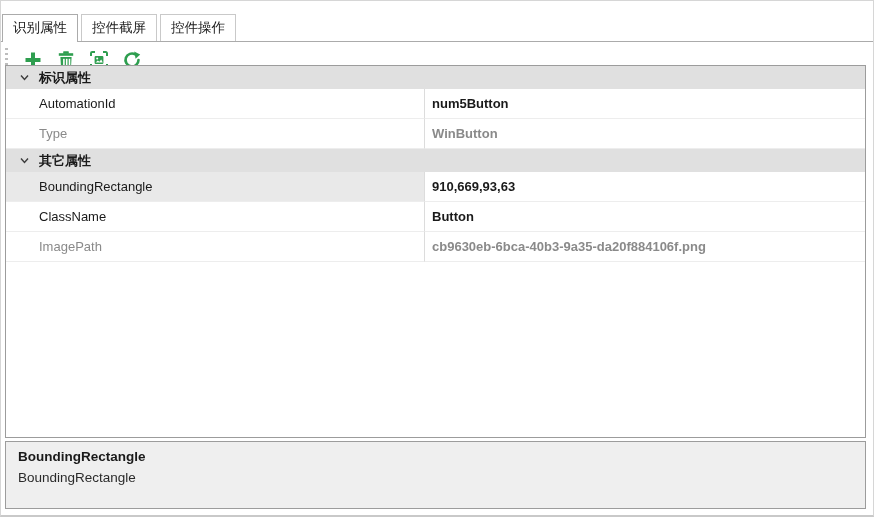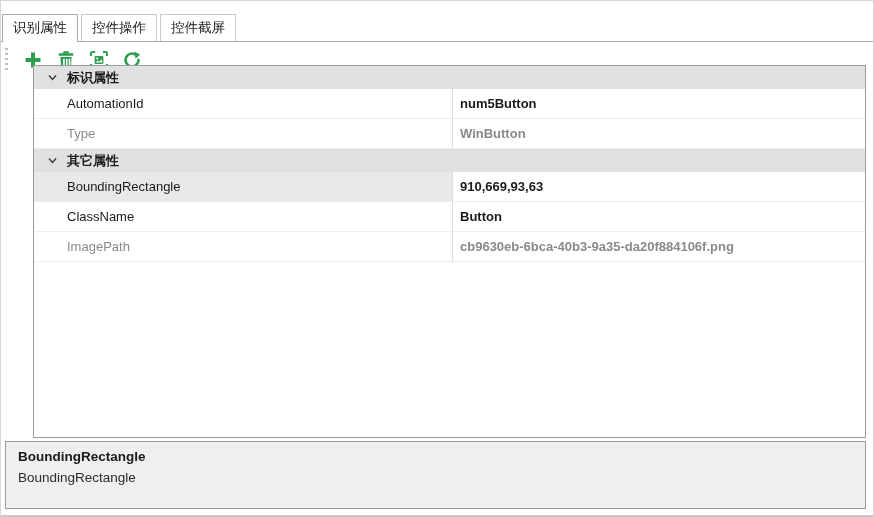--- a/index.html
+++ b/index.html
@@ -42,21 +42,21 @@
   }
   .tbtn {
     width:30px; height:28px; display:flex; align-items:center; justify-content:center;
     border:none; background:transparent; cursor:pointer; margin-right:3px;
   }
   .tbtn svg { display:block; }
 
   
   .grid {
     position:absolute; left:4px; right:7px; top:64px; height:373px;
-    border:1px solid #9c9c9c; background:#fff; overflow:hidden;margin-left:28px;
+    border:1px solid #9c9c9c; background:#fff; overflow:hidden;
   }
   .psection {
     height:23px; background:#e0e0e0; display:flex; align-items:center;
     padding-left:13px; cursor:default;
   }
   .chev { width:20px; display:flex; align-items:center; color:#3c3c3c; }
   .ptitle { font-weight:700; color:#1a1a1a; }
   .prow {
     height:30px; display:flex; align-items:stretch; background:#fff;
     cursor:default;
@@ -83,22 +83,22 @@
   .desc-title { font-weight:700; font-size:13.5px; margin-bottom:6px; }
   .desc-text { font-size:13.5px; color:#2b2b2b; }
 </style>
 </head>
 <body>
 
 <div class="window">
 
   <div class="tabbar">
     <div class="tab active">识别属性</div>
+    <div class="tab">控件截屏</div>
     <div class="tab">控件操作</div>
-    <div class="tab">控件截屏</div>
   </div>
 
   <div class="toolbar">
     <div class="gripper"></div>
 
     <button class="tbtn" title="">
       <span>
         <svg width="20" height="20" viewBox="0 0 20 20">
           <path d="M8 2.5 h4 v5.5 h5.5 v4 h-5.5 v5.5 h-4 v-5.5 h-5.5 v-4 h5.5 z" fill="#2e9e4f"></path>
         </svg>

